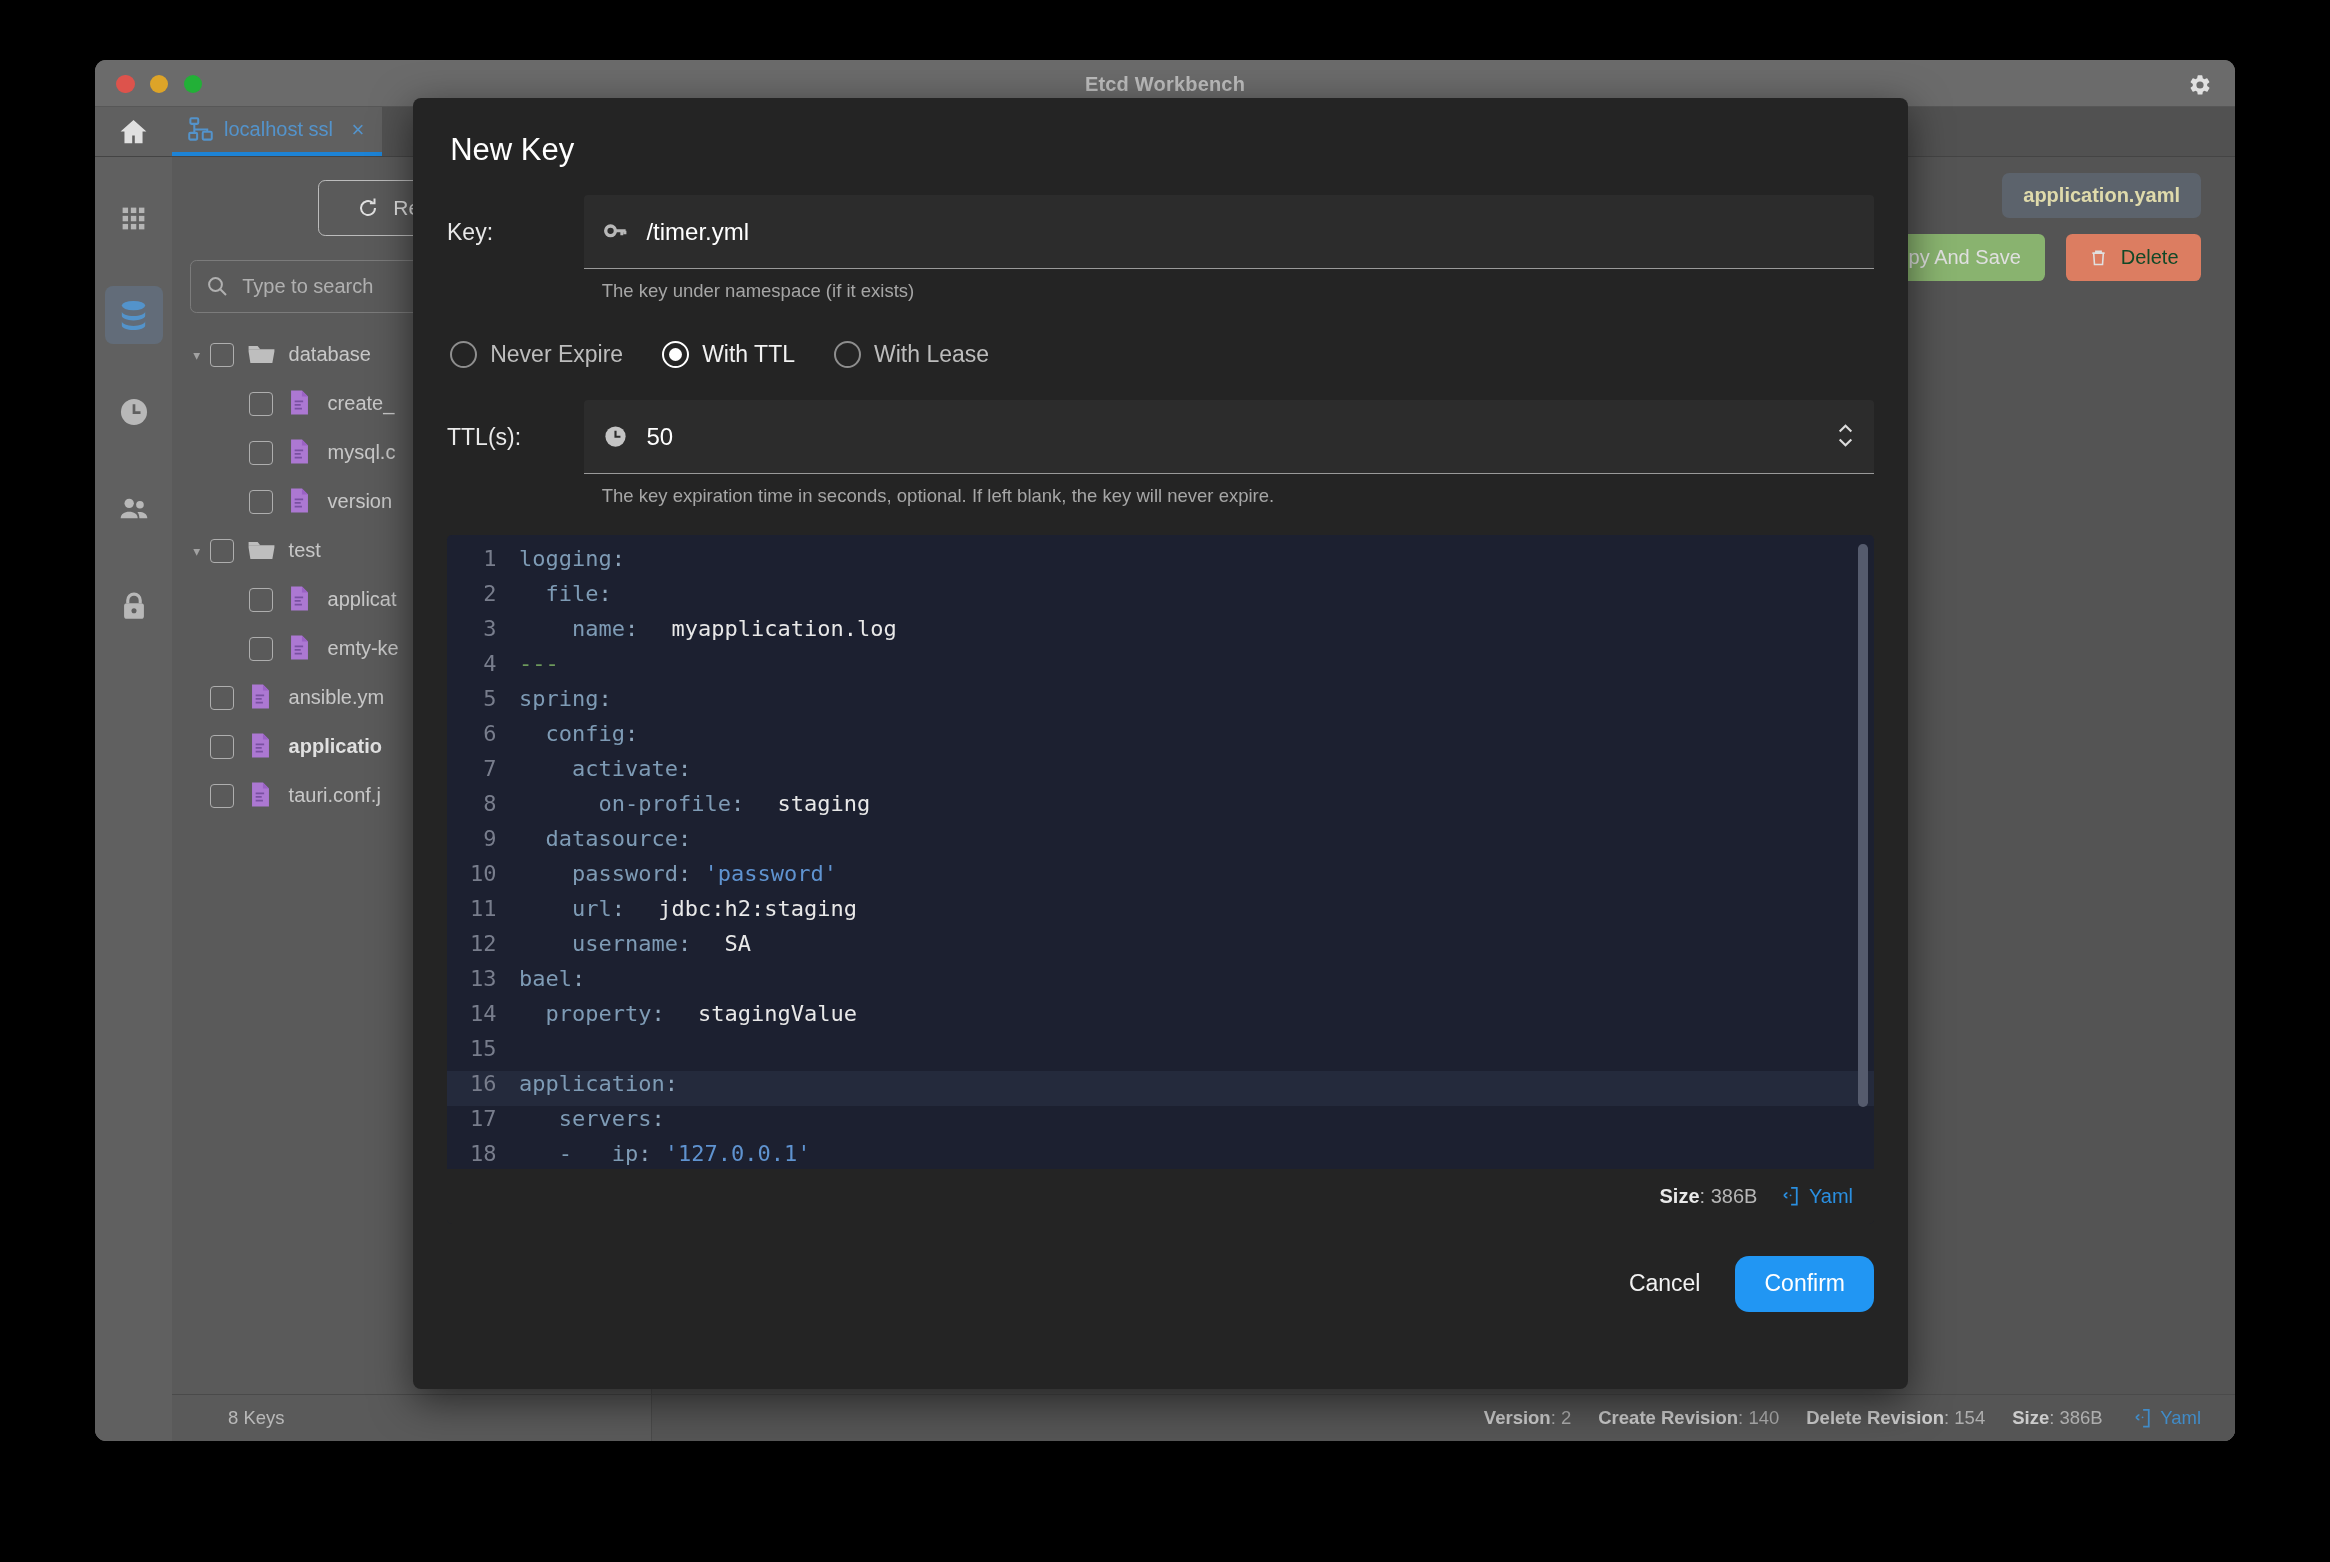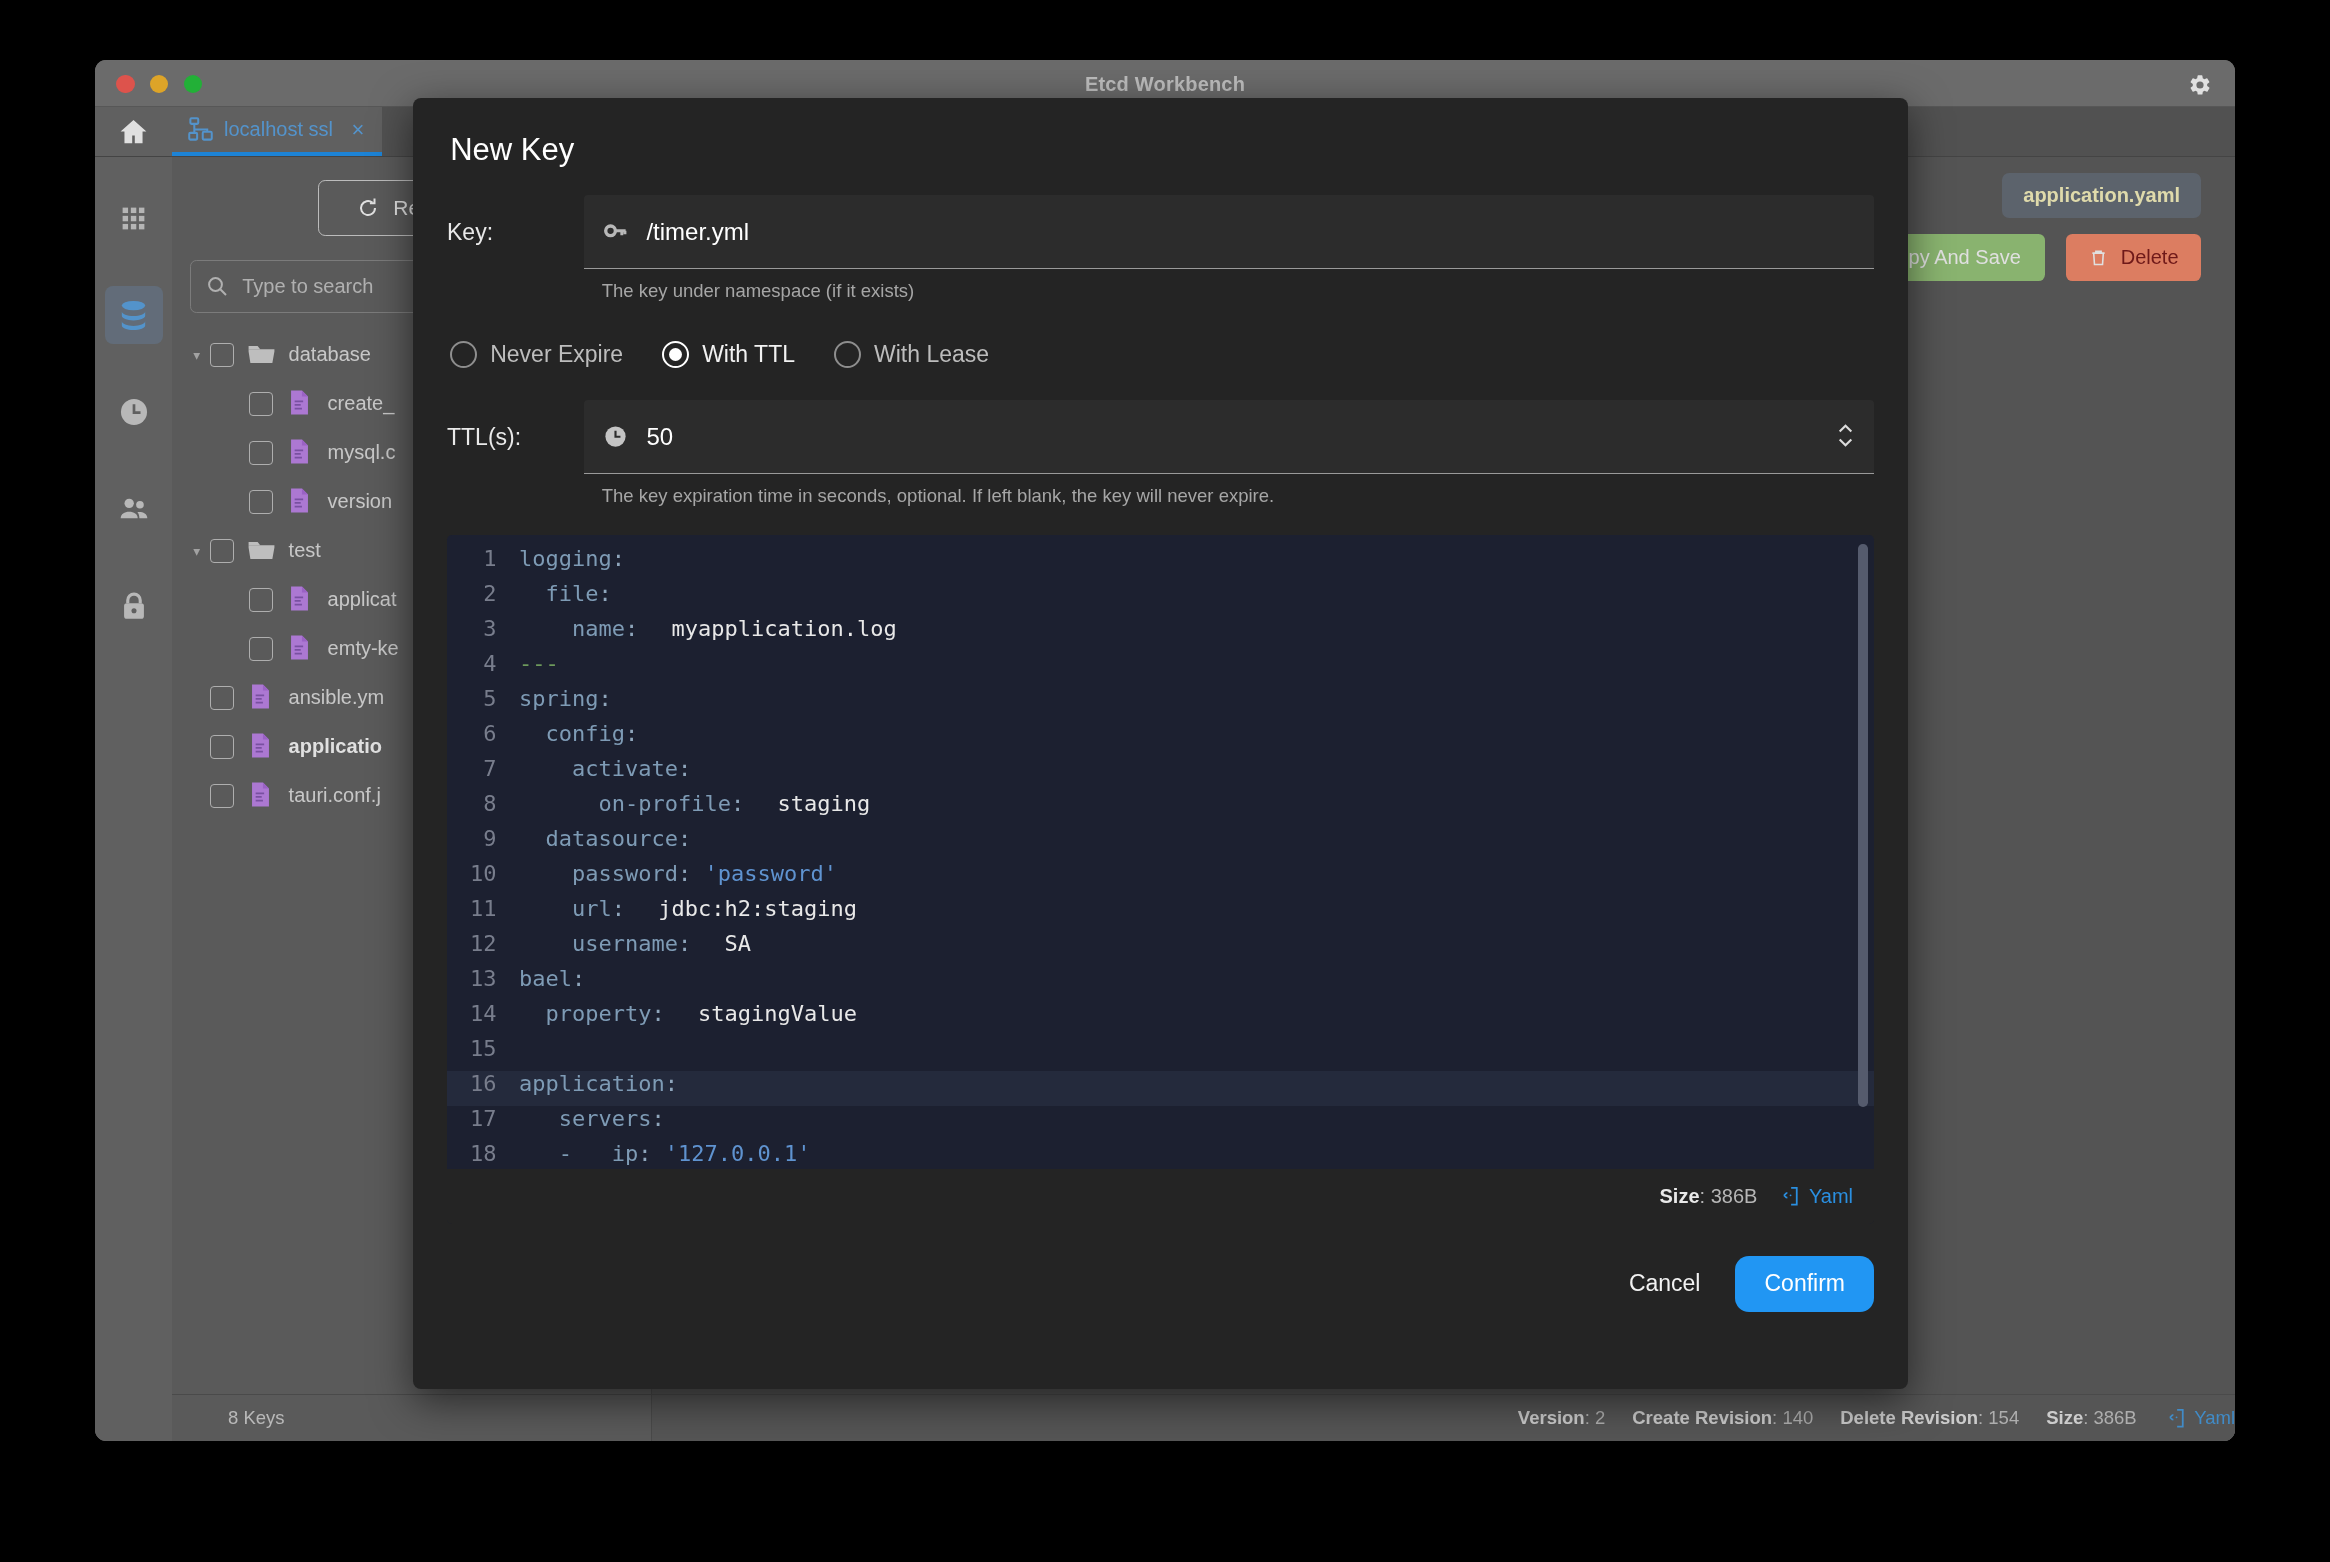--- a/index.html
+++ b/index.html
@@ -155,31 +155,31 @@
   }
   .ed-actions {
     display: flex; align-items: center; justify-content: flex-end;
     gap: 21px; padding-right: 34px;
   }
   .btn-green {
     background: #9ccc7f; color: #fff; font-size: 20px;
     padding: 12px 24px; border-radius: 6.4px; white-space: nowrap;
   }
   .btn-red {
-    background: #fb8f6f; color: #7f1d1d; font-size: 20px;
+    background: #fb8f6f; color: #14532d; font-size: 20px;
     padding: 12px 22.5px; border-radius: 6.4px;
     display: flex; align-items: center; gap: 11.3px; white-space: nowrap;
   }
   .ed-spacer { flex: 1; }
   .statusbar {
     height: 47px;
     background: #616161;
     border-top: 0.8px solid #555;
     display: flex; align-items: center; justify-content: flex-end;
-    gap: 27px; 
+    gap: 27px; padding-right: 34px;
     font-size: 18.5px; color: #c6c6c6;
   }
   .statusbar b { color: #e9e9e9; font-weight: bold; }
   .statusbar .yaml { color: #4a9fe3; display: flex; align-items: center; gap: 8px; }
 
   
   .scrim {
     position: absolute; inset: 0;
     background: rgba(0,0,0,0.12);
   }

